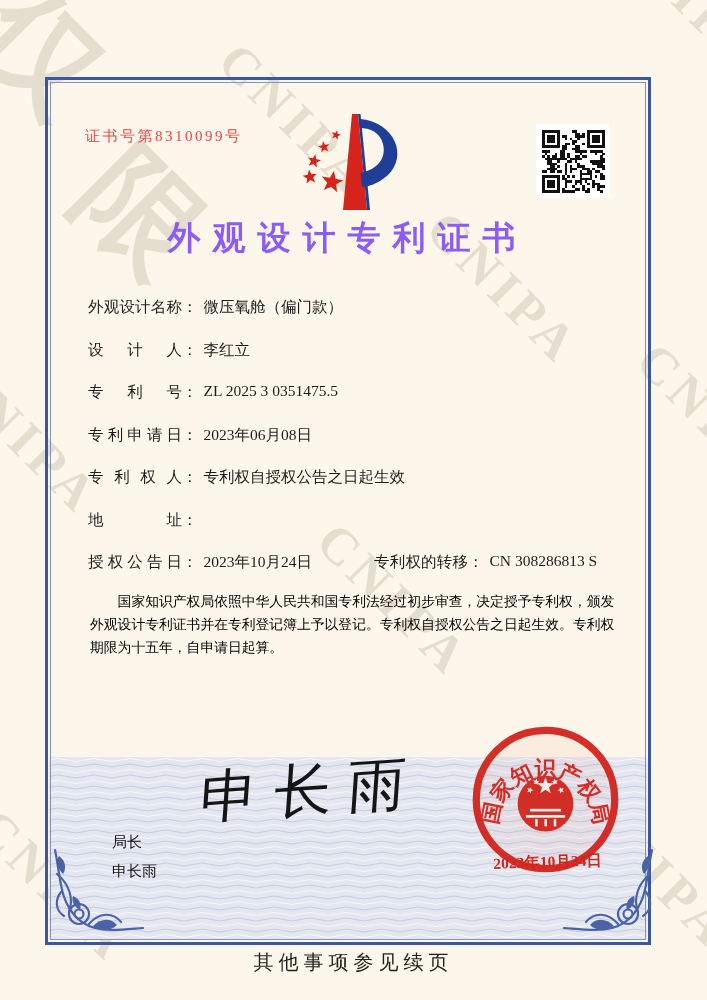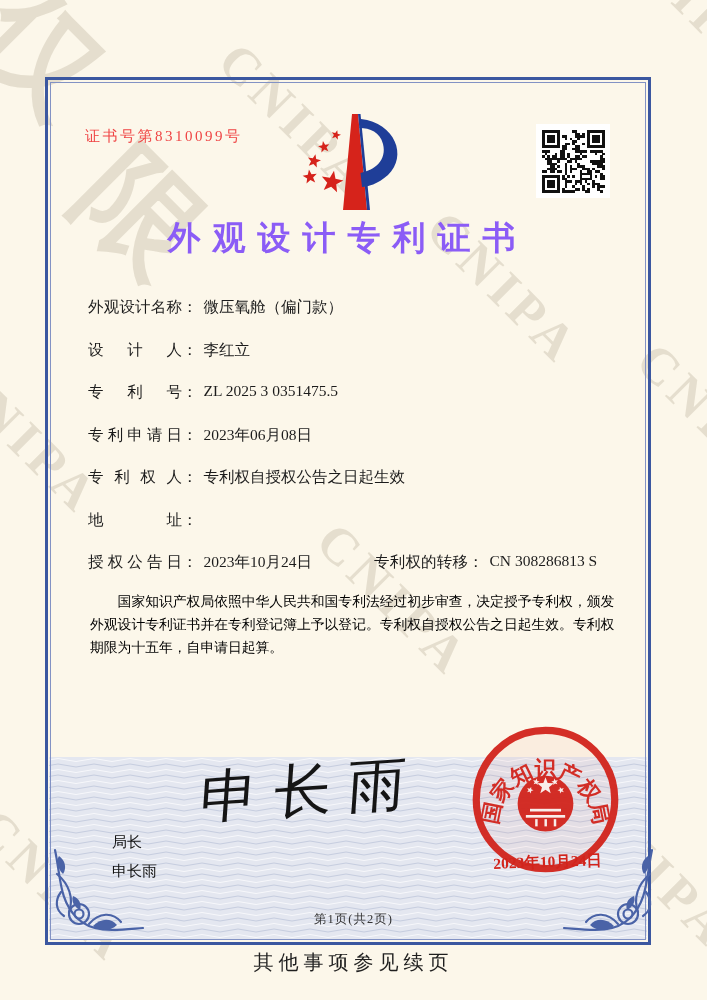--- a/index.html
+++ b/index.html
@@ -535,15 +535,14 @@
       <rect x="83" y="94" width="2.4" height="7" fill="#fbeeea"></rect>
     <polygon points="75.00,53.50 77.10,59.11 83.08,59.37 78.40,63.10 80.00,68.88 75.00,65.57 70.00,68.88 71.60,63.10 66.92,59.37 72.90,59.11" fill="#fbeeea"></polygon>
         <polygon points="60.00,62.60 60.84,64.84 63.23,64.95 61.36,66.44 62.00,68.75 60.00,67.43 58.00,68.75 58.64,66.44 56.77,64.95 59.16,64.84" fill="#fbeeea" transform="rotate(20 60 66)"></polygon>
         <polygon points="66.00,54.60 66.84,56.84 69.23,56.95 67.36,58.44 68.00,60.75 66.00,59.43 64.00,60.75 64.64,58.44 62.77,56.95 65.16,56.84" fill="#fbeeea" transform="rotate(10 66 58)"></polygon>
         <polygon points="84.00,54.60 84.84,56.84 87.23,56.95 85.36,58.44 86.00,60.75 84.00,59.43 82.00,60.75 82.64,58.44 80.77,56.95 83.16,56.84" fill="#fbeeea" transform="rotate(-10 84 58)"></polygon>
         <polygon points="90.00,62.60 90.84,64.84 93.23,64.95 91.36,66.44 92.00,68.75 90.00,67.43 88.00,68.75 88.64,66.44 86.77,64.95 89.16,64.84" fill="#fbeeea" transform="rotate(-20 90 66)"></polygon>
       </g>
   </svg>
   <div class="seal-date">2023年10月24日</div>
 
-  <div class="page-no">第1页(共2页)</div>
   <div class="footer-note">其他事项参见续页</div>
 </div>
 
 </body></html>

